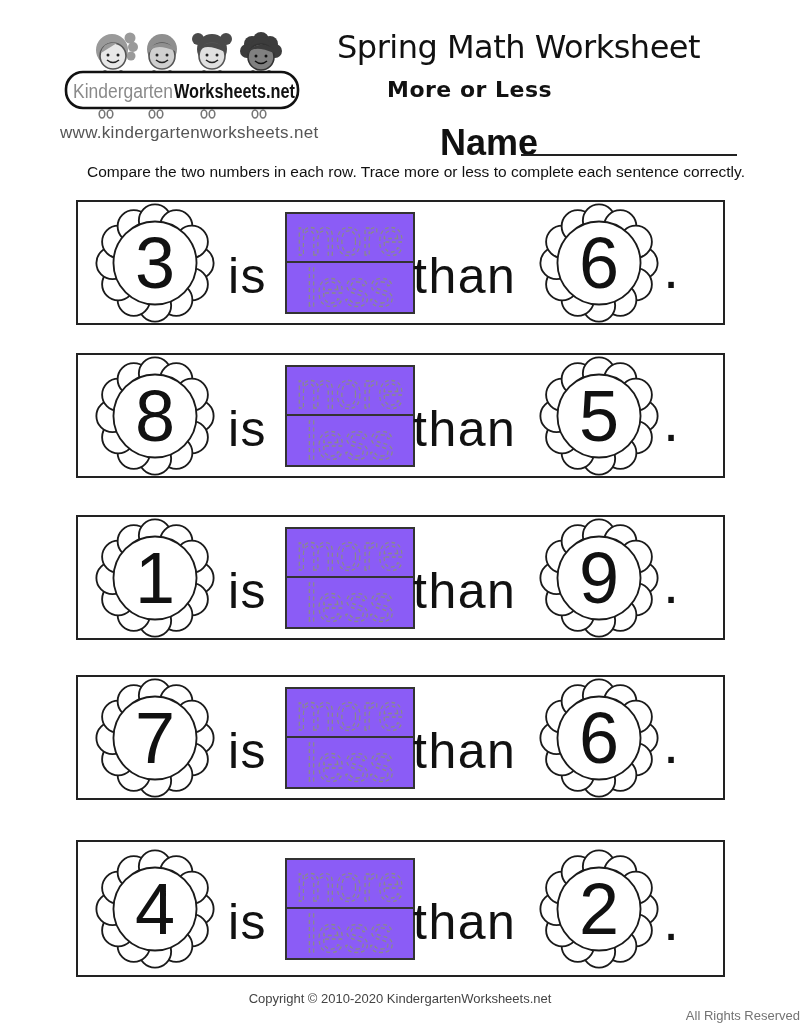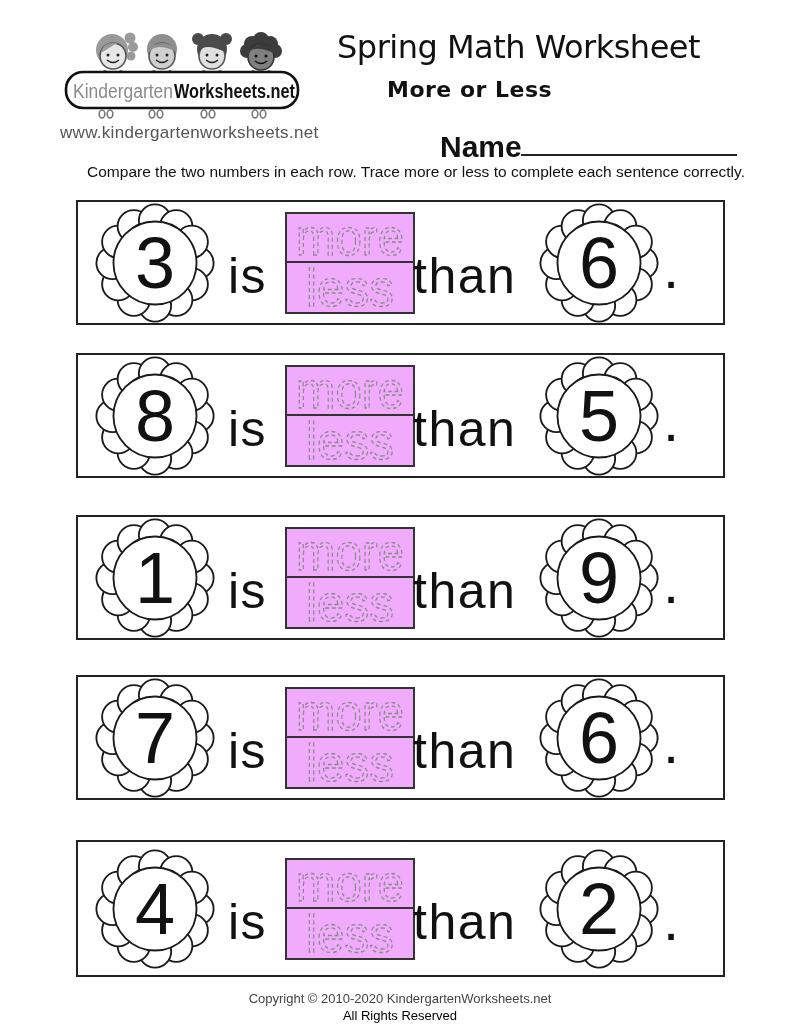--- a/index.html
+++ b/index.html
@@ -9,53 +9,53 @@
   
   .logo-svg{position:absolute;left:64px;top:20px;width:236px;height:106px;}
   .logo-url{position:absolute;left:60px;top:123px;width:244px;text-align:center;
             font-size:17px;color:#555;letter-spacing:.3px;}
 
   
   .title{position:absolute;left:337px;top:28px;font-size:32px;letter-spacing:-.5px;
          font-family:"DejaVu Sans",sans-serif;}
   .subtitle{position:absolute;left:339px;top:77px;font-size:22px;font-weight:700;
             letter-spacing:.5px;font-family:"DejaVu Sans",sans-serif;margin-left:48px;}
-  .name-label{position:absolute;left:440px;top:130px;font-size:30px;font-weight:600;}
+  .name-label{position:absolute;left:440px;top:122px;font-size:36px;font-weight:600;}
   .name-line{position:absolute;left:521px;top:154px;width:216px;height:0;
              border-top:2.5px solid #222;}
   .instructions{position:absolute;left:16px;top:163px;width:800px;text-align:center;
                 font-size:15.5px;color:#111;}
 
   
   .qrow{position:absolute;left:76px;width:649px;background:#fff;
         border:2px solid #222;box-sizing:border-box;}
   .flower{position:absolute;width:120px;height:120px;top:50%;margin-top:-60px;}
   .f-left{left:17px;}
   .f-right{left:461px;}
   .flower-num{font-size:78px;fill:#111;text-anchor:middle;
               font-family:"Liberation Sans",sans-serif;}
   .word{position:absolute;top:50%;transform:translateY(-50%);padding-top:26px;
         font-size:50px;letter-spacing:1.5px;color:#111;white-space:nowrap;text-align:right;}
   .word-is{left:150px;}
   .word-than{left:335px;}
   .trace-box{position:absolute;left:207px;top:50%;margin-top:-51px;width:130px;height:102px;
-             border:2px solid #333;box-sizing:border-box;background:#f0abfc;}
+             border:2px solid #333;box-sizing:border-box;background:#8b5cf6;}
   .trace-cell{width:100%;height:49px;box-sizing:border-box;display:flex;
               align-items:center;justify-content:center;}
   .trace-cell.top{border-bottom:2px solid #333;}
   svg.trace{display:block;width:122px;height:44px;}
   .trace-text{font-size:52px;fill:none;stroke:#8a8a8a;stroke-width:1.3;
               stroke-dasharray:4 3;font-family:"Liberation Sans",sans-serif;}
   .period{position:absolute;left:585px;bottom:26px;font-size:58px;line-height:1;color:#111;}
 
   
   .footer-line1{position:absolute;left:0;top:991px;width:800px;text-align:center;
                 font-size:13px;color:#444;}
-  .footer-line2{position:absolute;left:0;top:1008px;width:800px;text-align:center;
-                font-size:13px;color:#000000;}
+  .footer-line2{position:absolute;left:0;top:1008px;width:800px;text-align:right;
+                font-size:13px;color:#737373;}
   .hidden-defs{position:absolute;width:0;height:0;overflow:hidden;}
 </style>
 </head>
 <body>
 
 <svg class="hidden-defs" aria-hidden="true">
   <defs>
     <g id="flowerShape" stroke="#1a1a1a" stroke-width="2" fill="#fff">
       <circle cx="111" cy="65" r="17.5"></circle>
         <circle cx="104.8" cy="88" r="17.5"></circle>

